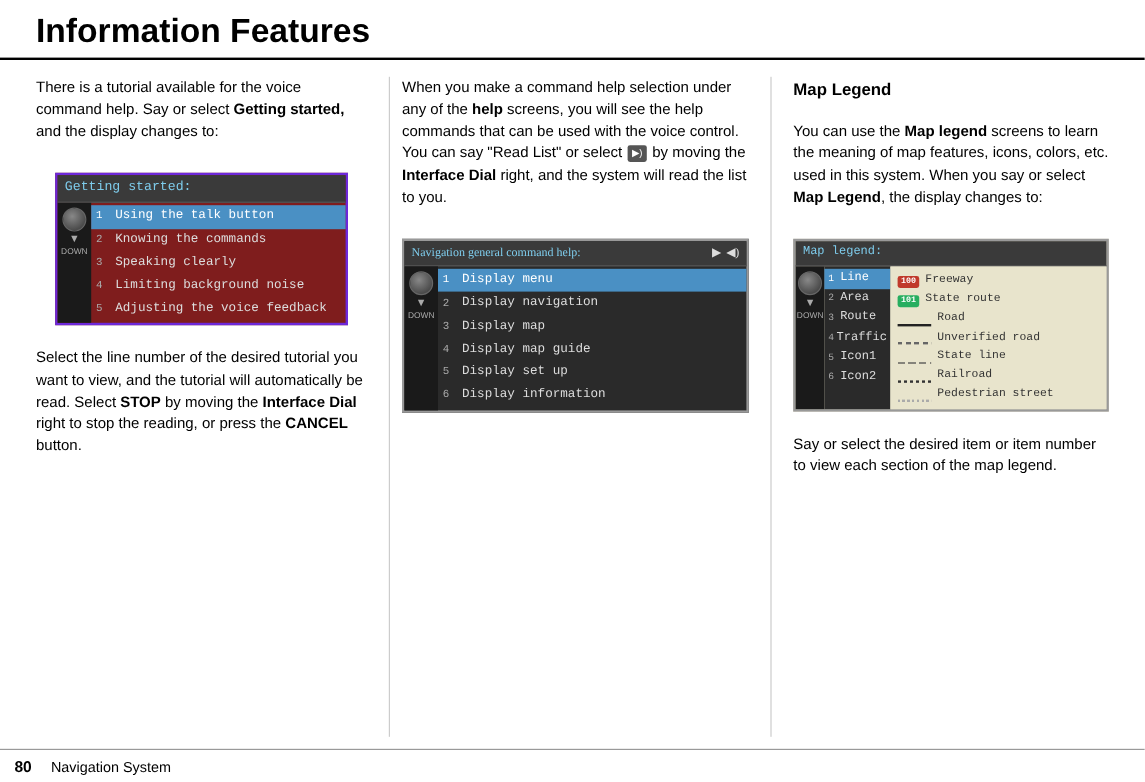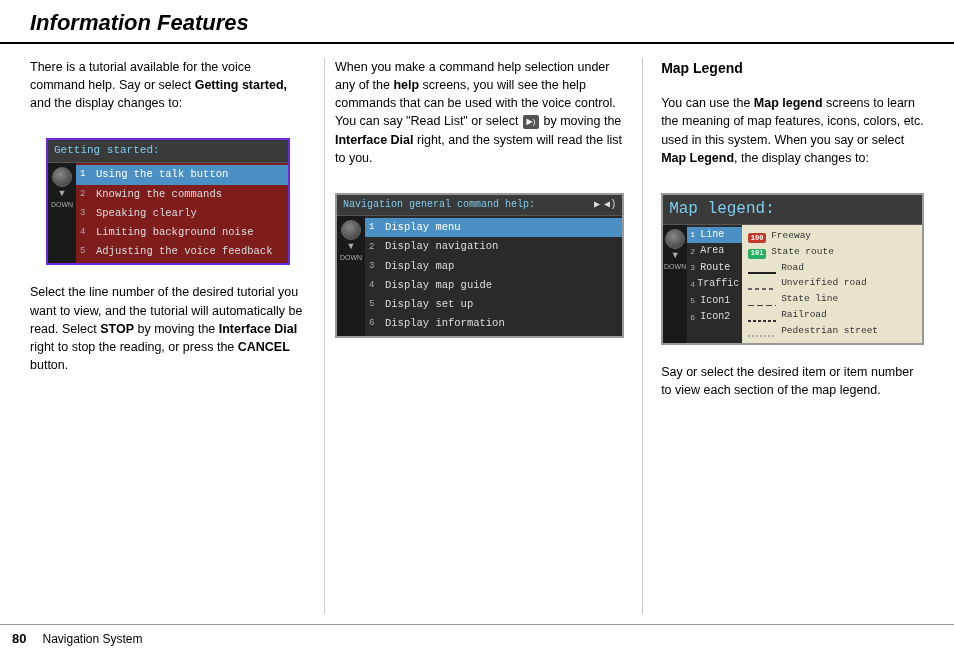--- a/index.html
+++ b/index.html
@@ -21,23 +21,22 @@
       flex-direction: column;
     }
 
     
     .header {
       padding: 10px 30px 6px 30px;
       border-bottom: 2px solid #000;
       margin-bottom: 0;
     }
     .header-title {
-      font-size: 22px;
+      font-size: 28px;
       font-weight: bold;
-      font-style: italic;
     }
 
     
     .content-area {
       display: flex;
       flex-direction: row;
       flex: 1;
       padding: 14px 30px 10px 30px;
       gap: 18px;
     }
@@ -147,21 +146,21 @@
       border: 2px solid #999;
       background: #2a2a2a;
       margin: 8px 0;
       font-size: 11px;
       color: #fff;
     }
 
     .screen-header2 {
       background: #3a3a3a;
       color: #7eccec;
-      font-family: Liberation Mono, monospace;
+      font-family: Liberation Serif, serif;
       font-size: 10px;
       padding: 3px 6px;
       border-bottom: 1px solid #555;
       display: flex;
       justify-content: space-between;
       align-items: center;
     }
 
     .screen-header2-icons {
       display: flex;
@@ -175,21 +174,21 @@
       border: 2px solid #999;
       background: #ddd8c0;
       margin: 8px 0;
       font-size: 10px;
     }
 
     .screen-header3 {
       background: #3a3a3a;
       color: #7eccec;
       font-family: 'Courier New', monospace;
-      font-size: 16px;
+      font-size: 10px;
       padding: 3px 6px;
       border-bottom: 1px solid #555;
     }
 
     .screen-body3 {
       display: flex;
       flex-direction: row;
     }
 
     .screen-list3 {

